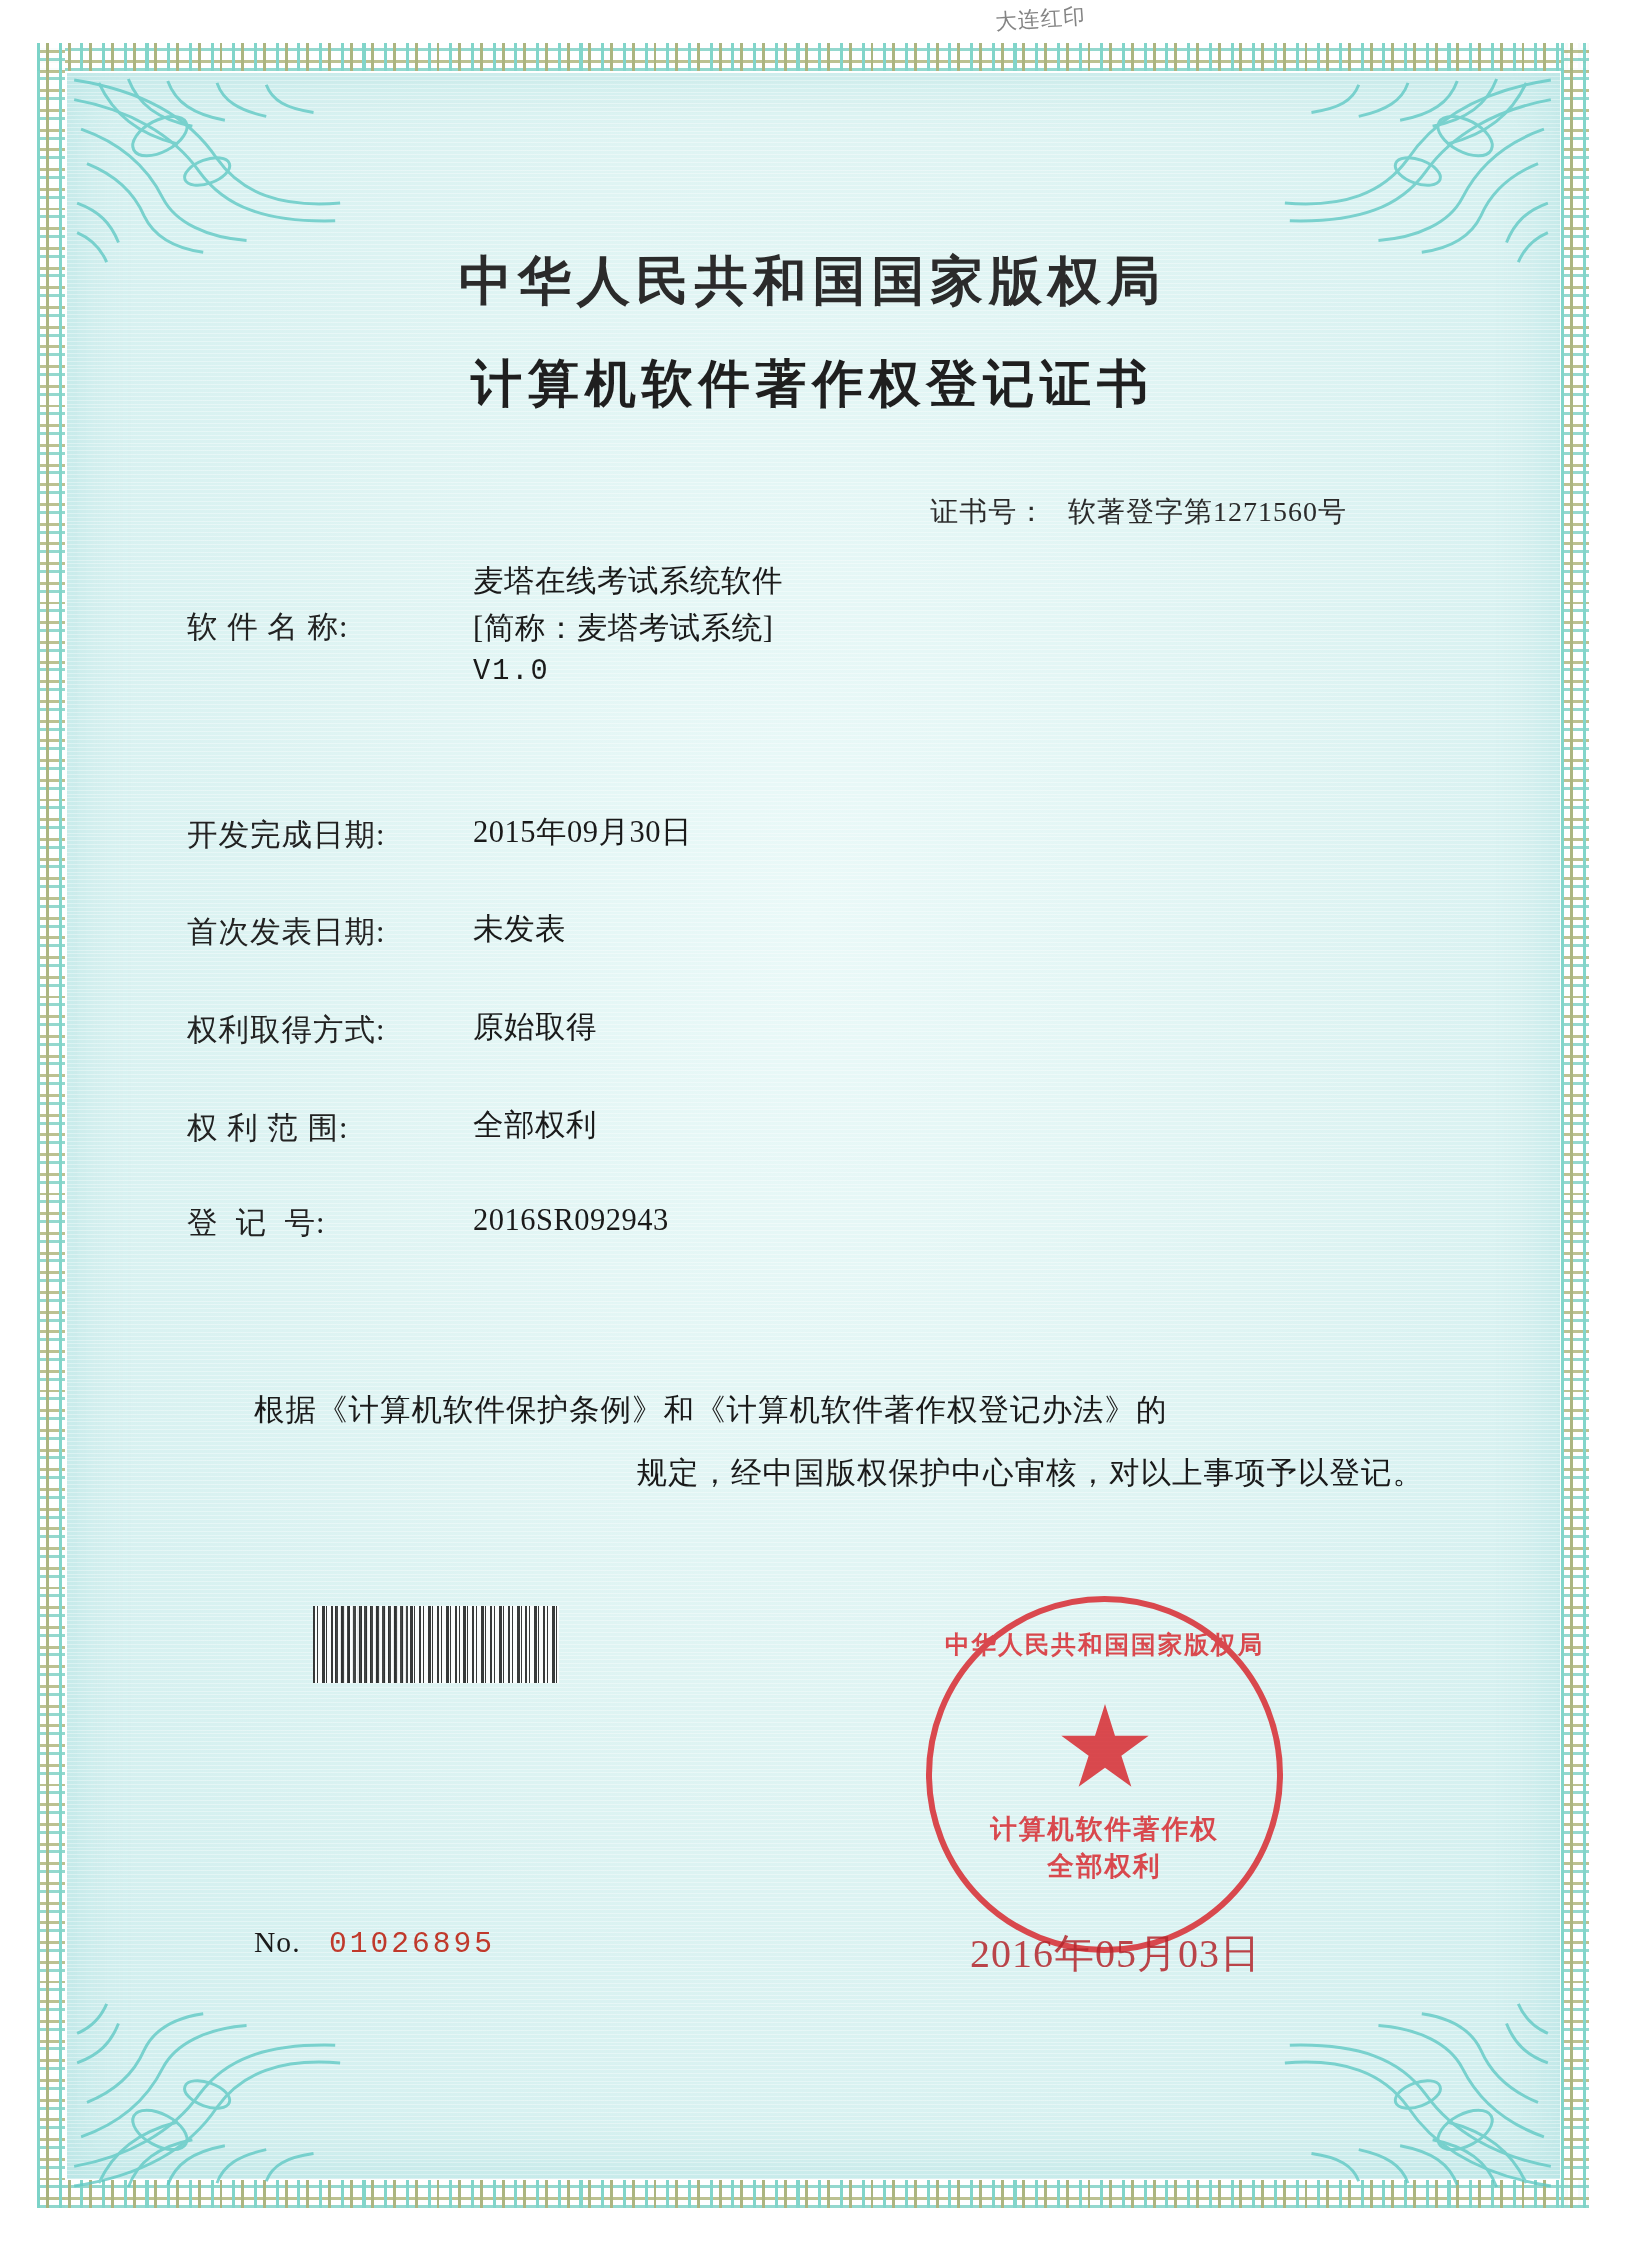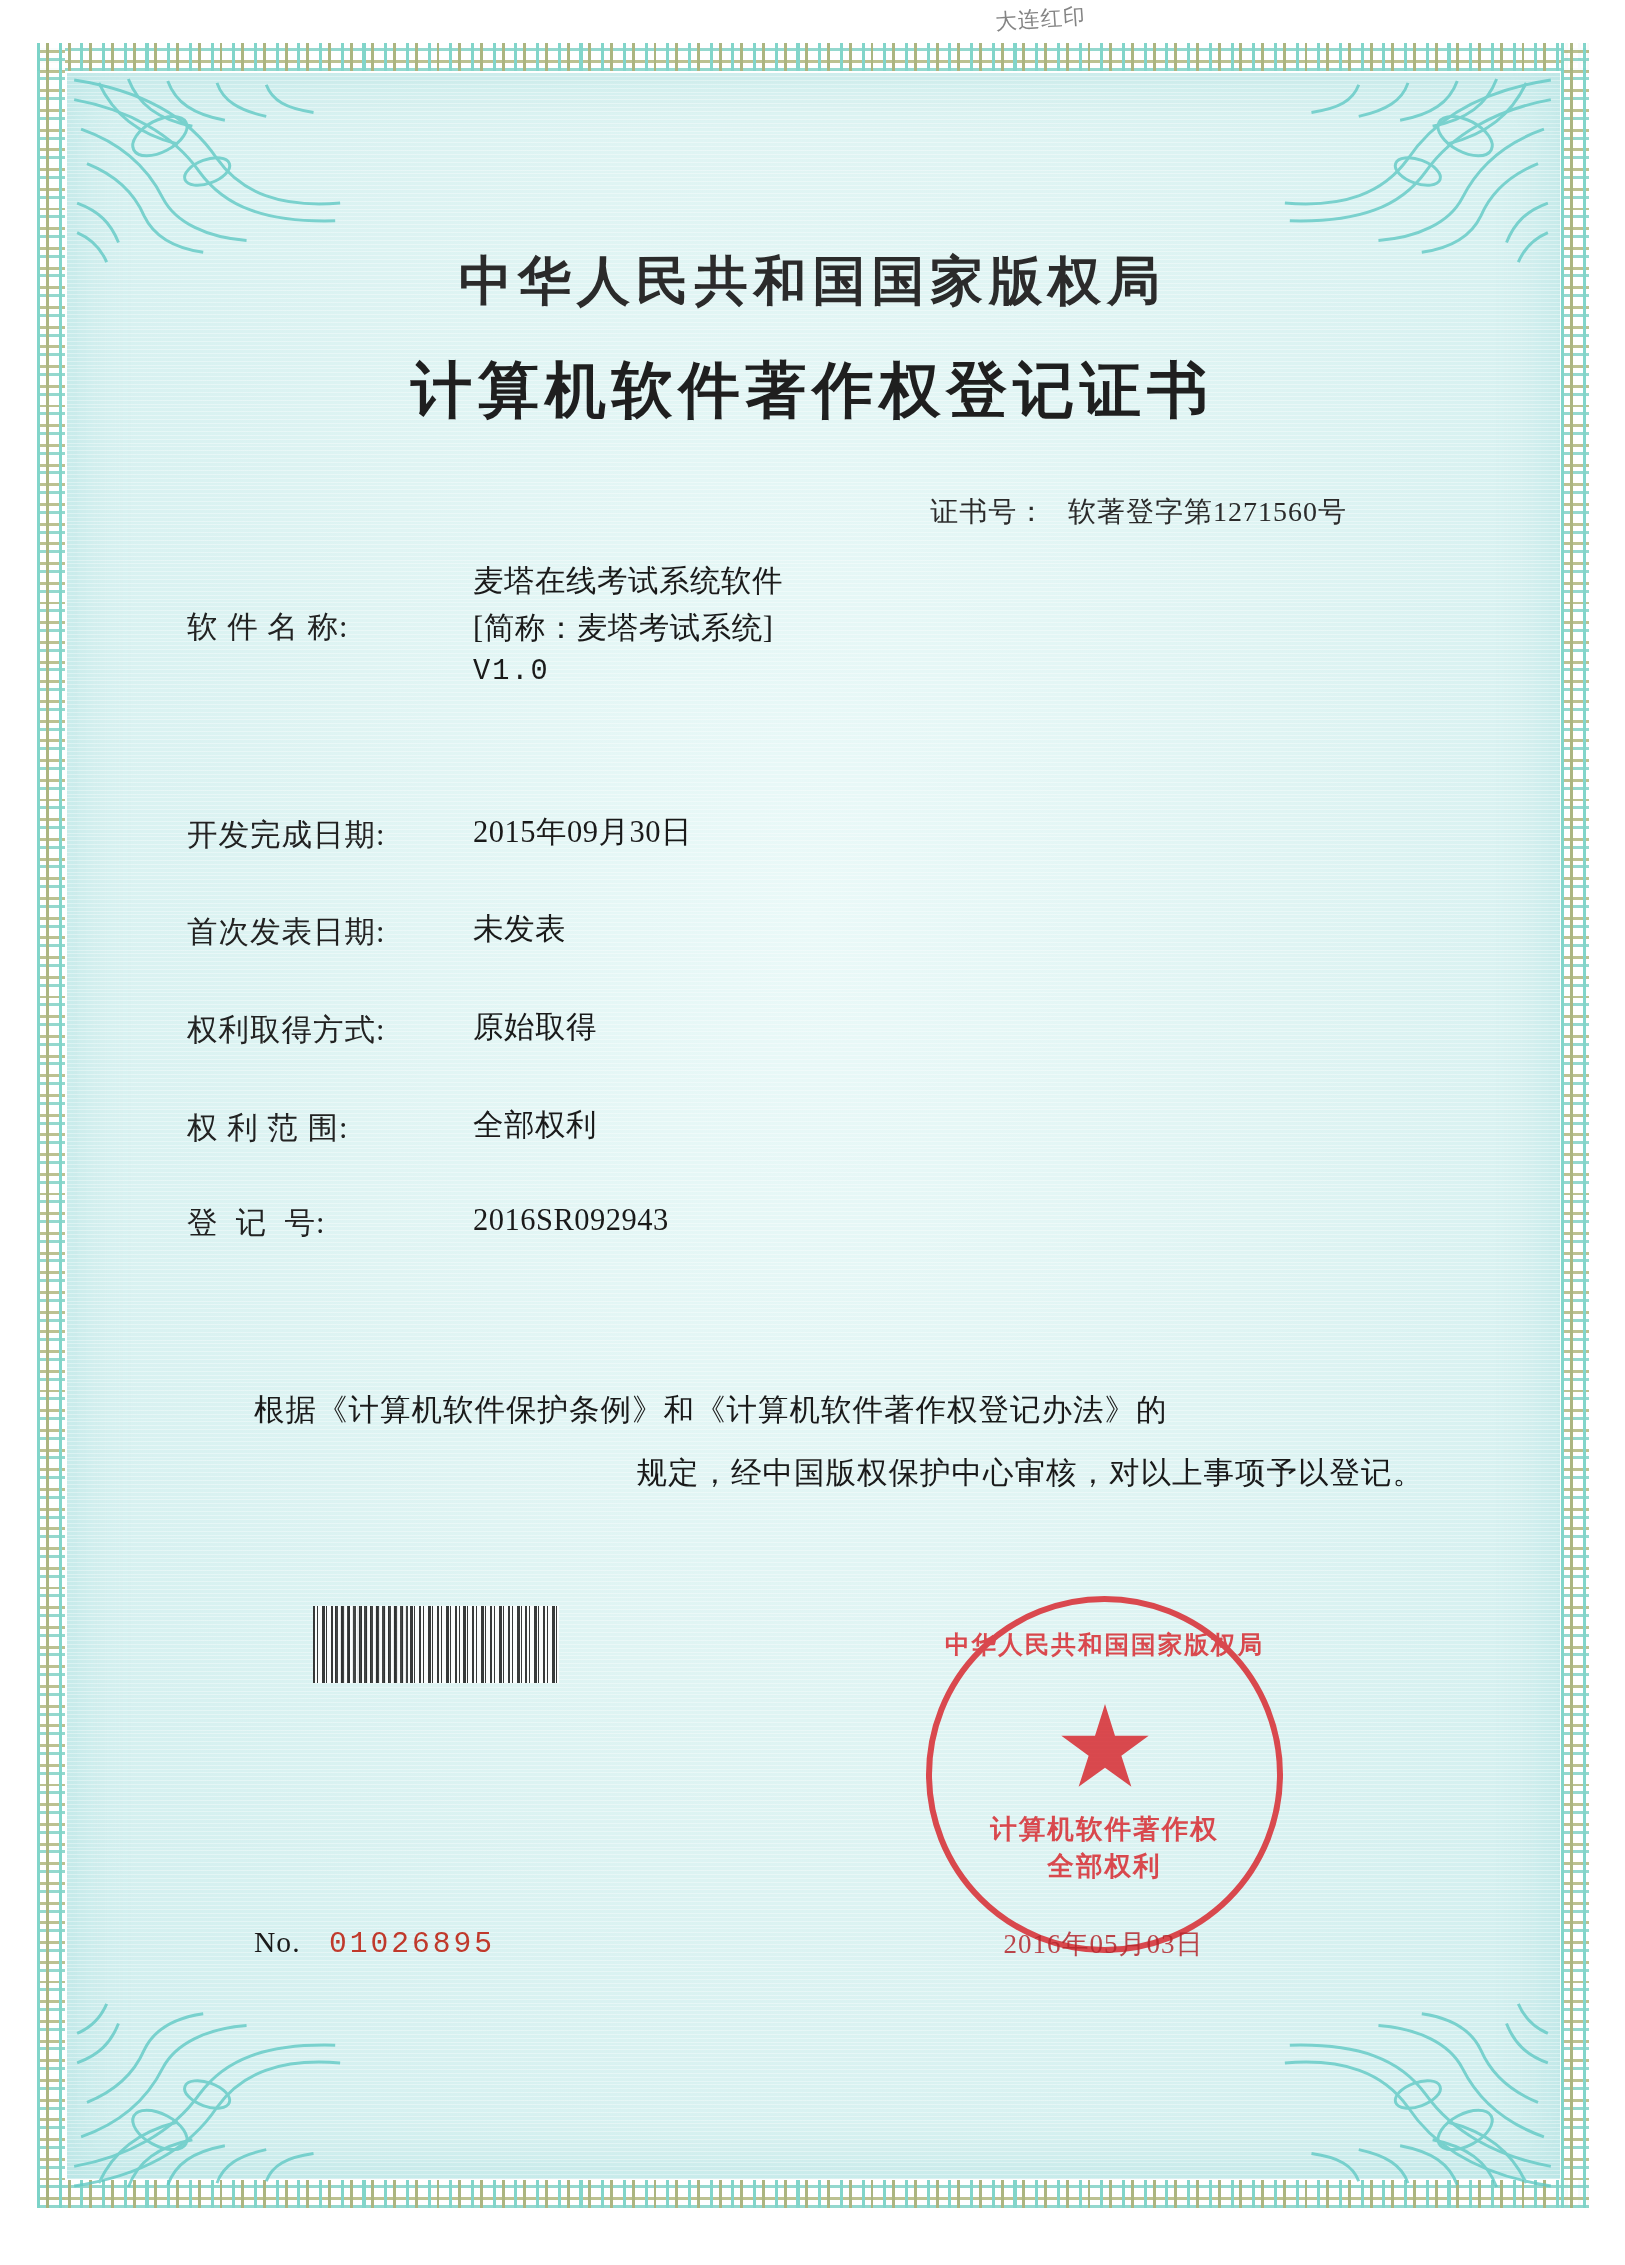--- a/index.html
+++ b/index.html
@@ -108,21 +108,21 @@
   .title-main {
     font-family: "Liberation Serif", serif;
     font-size: 53px;
     font-weight: 700;
     letter-spacing: 5.9px;
     color: #2b2b2b;
   }
   .title-sub {
     margin-top: 31.5px;
     font-family: "Liberation Serif", serif;
-    font-size: 61px;
+    font-size: 51px;
     font-weight: 700;
     letter-spacing: 5.9px;
     color: #1f1f1f;
   }
   .cert-no {
     position: absolute;
     right: 278px;
     top: 493px;
     font-size: 28px;
     color: #2b2b2b;
@@ -241,22 +241,22 @@
     font-weight: 700;
     letter-spacing: 2px;
   }
   .seal .l1 { top: 209px; }
   .seal .l2 { top: 246px; }
   .seal-date {
     position: absolute;
     left: 946px;
     top: 1926px;
     width: 315px;
-    text-align: center;
-    font-size: 27px;
+    text-align: right;
+    font-size: 40px;
     color: #b4262c;
     letter-spacing: 1px;
     opacity: .85;
   }
 
   
   .serial {
     position: absolute;
     left: 254px;
     top: 1926px;

